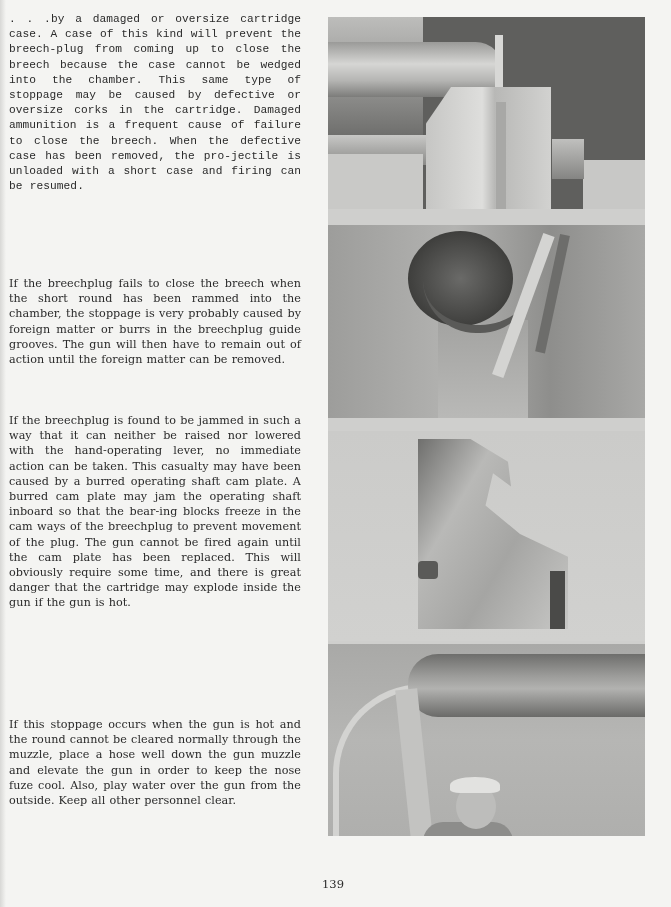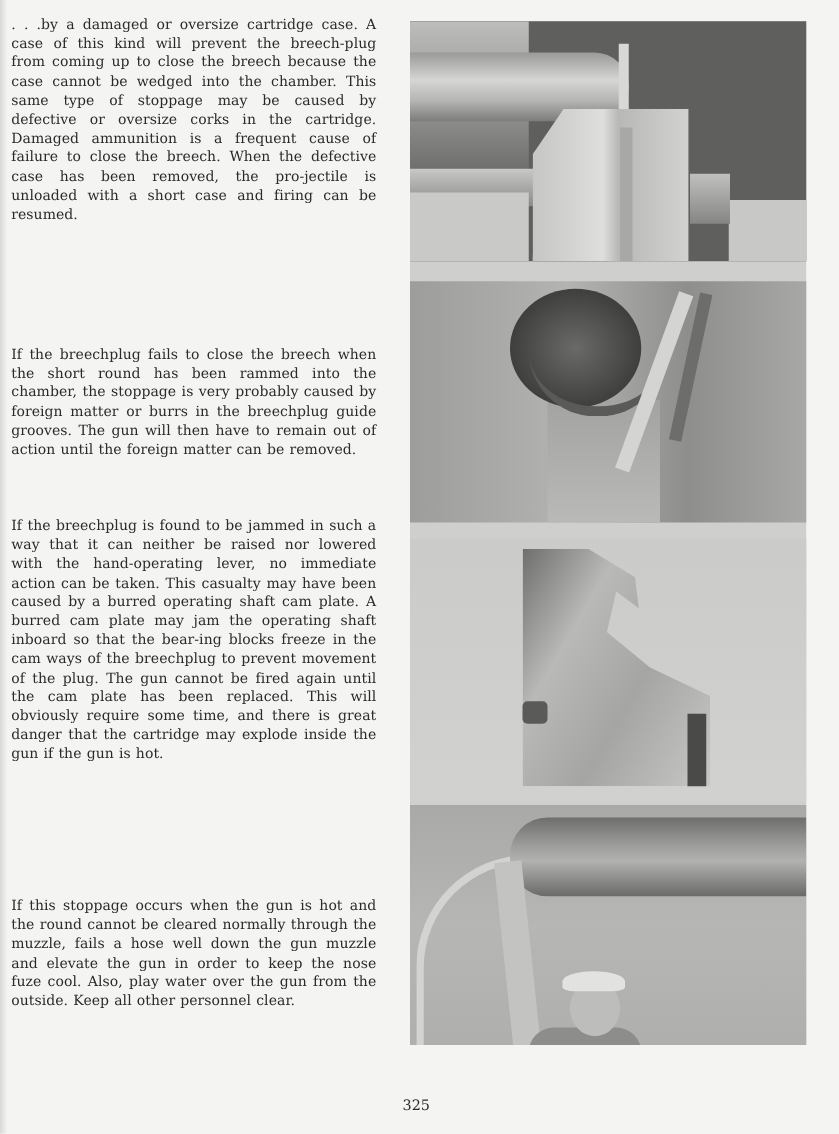--- a/index.html
+++ b/index.html
@@ -12,21 +12,21 @@
   .page-shade {
     position: absolute; left: 0; top: 0; width: 6px; height: 907px;
     background: linear-gradient(to right, #d8d8d6, #f4f4f2);
   }
   .para {
     position: absolute; left: 9px; width: 292px;
     font-size: 11.2px; line-height: 15.2px;
     text-align: justify; letter-spacing: 0.05px;
     word-spacing: 0.5px;
   }
-  #p1 { top: 12px; }
+  #p1 { top: 12px; font-family: Liberation Mono, monospace; }
   #p2 { top: 276px; }
   #p3 { top: 413px; }
   #p4 { top: 717px; }
 
   .photo-strip {
     position: absolute; left: 328px; top: 17px; width: 317px; height: 819px;
     background: #cfcfcd;
   }
   .photo {
     position: absolute; left: 0; width: 317px; overflow: hidden;
@@ -73,21 +73,21 @@
   }
 </style>
 </head>
 <body>
 
 <div class="page-shade"></div>
 
 <div class="para" id="p1">. . .by a damaged or oversize cartridge case. A case of this kind will prevent the breech-plug from coming up to close the breech because the case cannot be wedged into the chamber. This same type of stoppage may be caused by defective or oversize corks in the cartridge. Damaged ammunition is a frequent cause of failure to close the breech. When the defective case has been removed, the pro-jectile is unloaded with a short case and firing can be resumed.</div>
 <div class="para" id="p2">If the breechplug fails to close the breech when the short round has been rammed into the chamber, the stoppage is very probably caused by foreign matter or burrs in the breechplug guide grooves. The gun will then have to remain out of action until the foreign matter can be removed.</div>
 <div class="para" id="p3">If the breechplug is found to be jammed in such a way that it can neither be raised nor lowered with the hand-operating lever, no immediate action can be taken. This casualty may have been caused by a burred operating shaft cam plate. A burred cam plate may jam the operating shaft inboard so that the bear-ing blocks freeze in the cam ways of the breechplug to prevent movement of the plug. The gun cannot be fired again until the cam plate has been replaced. This will obviously require some time, and there is great danger that the cartridge may explode inside the gun if the gun is hot.</div>
-<div class="para" id="p4">If this stoppage occurs when the gun is hot and the round cannot be cleared normally through the muzzle, fails a hose well down the gun muzzle and elevate the gun in order to keep the nose fuze cool. Also, play water over the gun from the outside. Keep all other personnel clear.</div>
+<div class="para" id="p4">If this stoppage occurs when the gun is hot and the round cannot be cleared normally through the muzzle, place a hose well down the gun muzzle and elevate the gun in order to keep the nose fuze cool. Also, play water over the gun from the outside. Keep all other personnel clear.</div>
 
 <div class="photo-strip">
   <div class="photo" id="ph1" title="breechplug blocked by damaged cartridge case">
     <div class="bgL"></div>
       <div class="case"></div>
       <div class="rim"></div>
     <div class="pipe"></div>
       <div class="floorL"></div>
       <div class="floorR"></div>
     <div class="arc"></div>
@@ -110,13 +110,13 @@
   <div class="photo" id="ph4" title="sailor inserting hose into gun muzzle">
     <div class="hose"></div>
       <div class="barrel"></div>
       <div class="arm"></div>
     <div class="body"></div>
       <div class="head"></div>
       <div class="cap"></div>
   </div>
 </div>
 
-<div class="page-number">325</div>
+<div class="page-number">139</div>
 
 </body></html>

